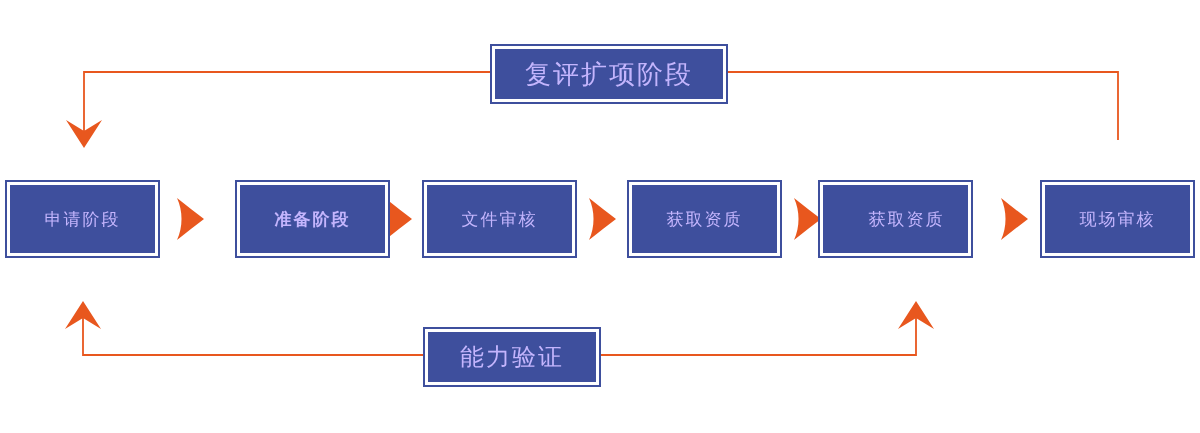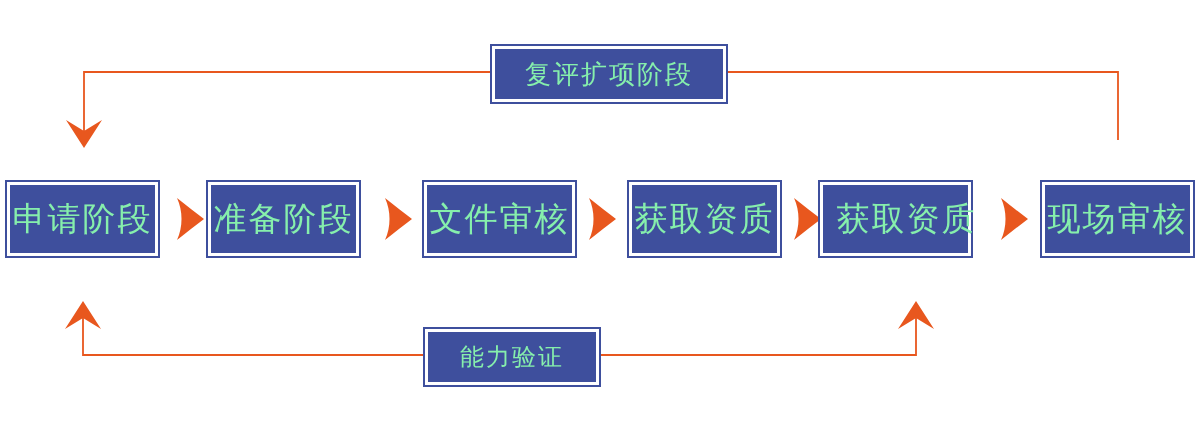--- a/index.html
+++ b/index.html
@@ -24,47 +24,47 @@
   .flow-box {
     position: absolute;
     z-index: 2;
     box-sizing: border-box;
     background: #3E4F9D;
     border: 3px solid #ffffff;
     box-shadow: 0 0 0 2px #3E4F9D;
     display: flex;
     align-items: center;
     justify-content: center;
-    color: #86efac;
+    color: #c4b5fd;
     letter-spacing: 2px;
     white-space: nowrap;
   }
   .flow-box.main {
     top: 182px;
     width: 151px;
     height: 74px;
-    font-size: 33px;
+    font-size: 17px;
   }
   .flow-box.loop-top {
     left: 492px;
     top: 46px;
     width: 234px;
     height: 56px;
     font-size: 26px;
   }
   .flow-box.loop-bottom {
     left: 377px;
     top: 329px;
     width: 174px;
     height: 56px;
     font-size: 24px;
     margin-left: 48px;
   }
   .b1 { left: 7px; }
-  .b2 { left: 208px; }
+  .b2 { left: 237px; font-weight: bold; }
   .b3 { left: 424px; font-family: Liberation Mono, monospace; }
   .b4 { left: 629px; }
   .b5 { left: 820px; padding-left: 22px; }
   .b6 { left: 1042px; }
   .oline {
     fill: none;
     stroke: #E8571E;
     stroke-width: 1.8;
   }
   .ofill {

